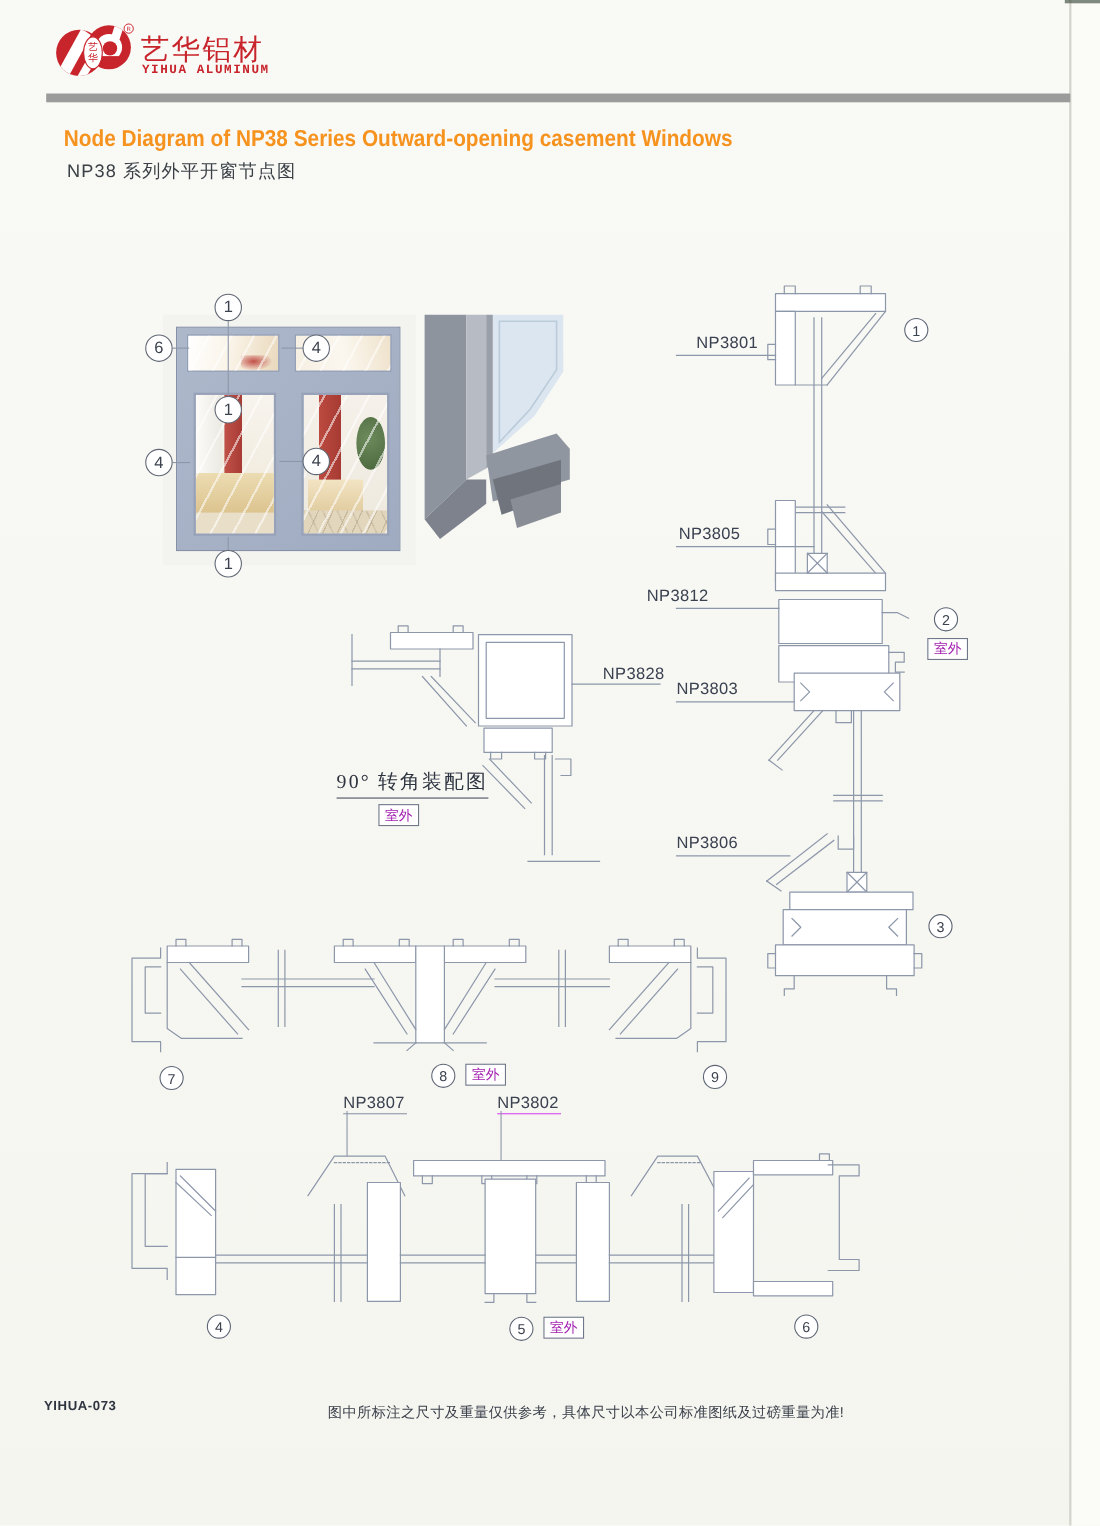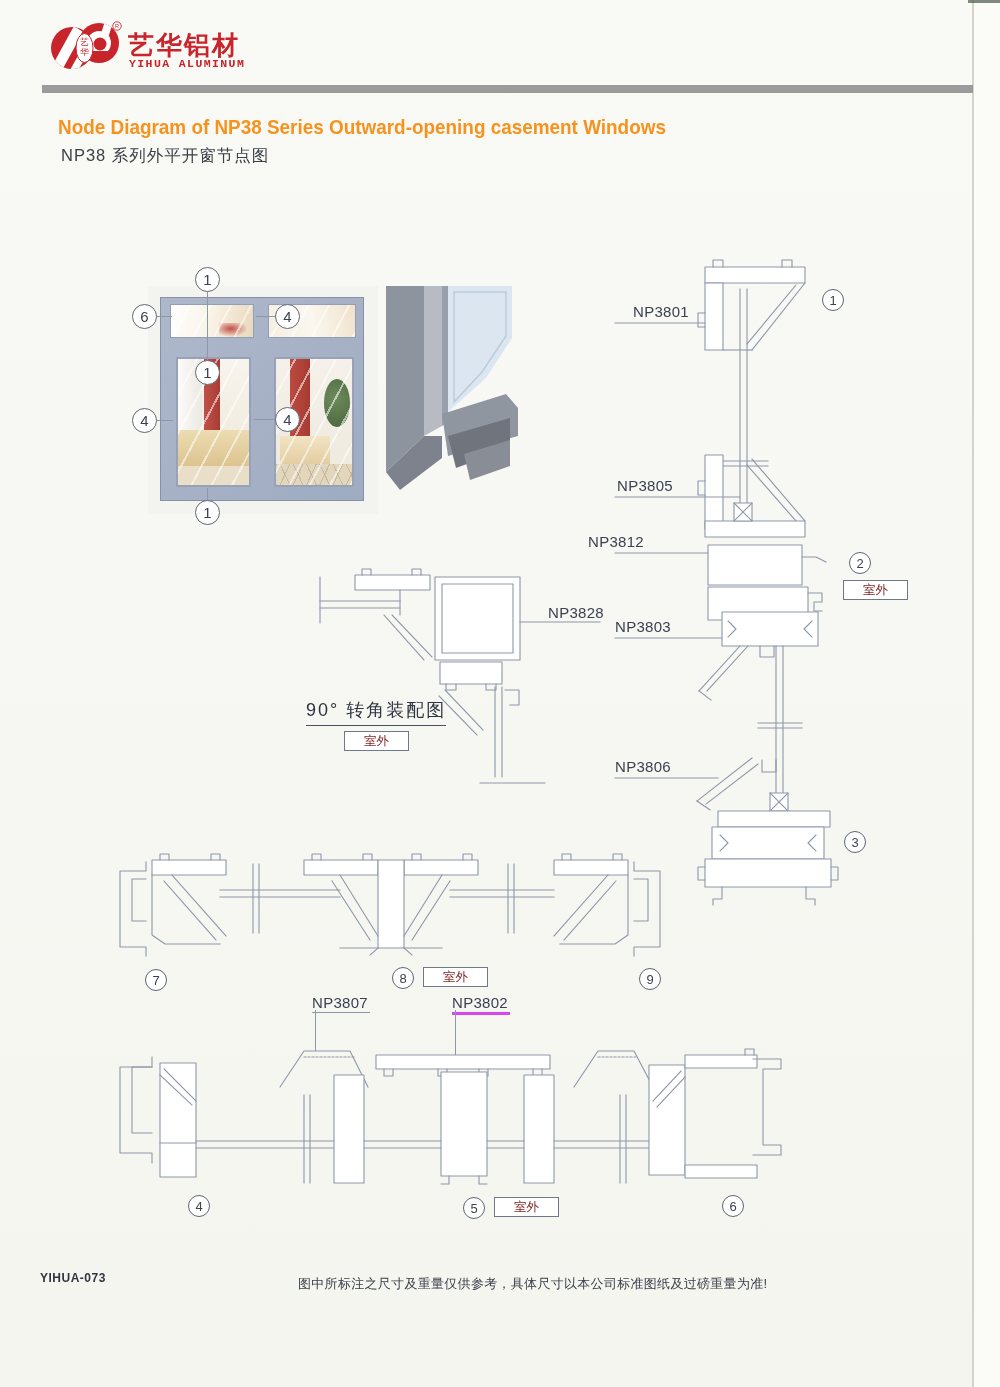--- a/index.html
+++ b/index.html
@@ -14,21 +14,21 @@
   svg .tl{stroke:var(--line-blue-gray,#8d97aa);fill:none;stroke-width:1.1;stroke-linejoin:round;stroke-linecap:square;}
   svg .tf{stroke:var(--line-blue-gray,#8d97aa);fill:#ffffff;stroke-width:1.1;stroke-linejoin:round;}
   .np-label{font-size:15px;color:#3a4150;letter-spacing:.3px;white-space:nowrap;}
   .callout{
     width:22px;height:22px;border-radius:50%;border:1.3px solid #5d6575;background:#fff;
     display:flex;align-items:center;justify-content:center;font-size:13px;color:#3c424e;box-sizing:border-box;
   }
   .callout.big{width:25px;height:25px;font-size:15px;border-color:#606774;}
   .outdoor-badge{
     border:1px solid #6f7789;background:#fff;font-size:12.5px;line-height:18px;
-    padding:0 19px;color:#7f1d1d;white-space:nowrap;
+    padding:0 5px;color:#a21caf;white-space:nowrap;
   }
   .leader-h{height:1px;background:#8d97aa;}
   .leader-v{width:1px;background:#8d97aa;}
   .pane{position:absolute;overflow:hidden;border:1px solid #939fb6;box-sizing:border-box;}
   .streaks{position:absolute;inset:0;background:repeating-linear-gradient(118deg,transparent 0 16px,rgba(255,255,255,.55) 16px 18px);}
 </style>
 </head>
 <body>
 
 <div class="abs" style="left:974px;top:0;width:26px;height:1387px;background:#fbfbf8;"></div>
@@ -56,21 +56,21 @@
       <circle cx="54" cy="24" r="6.5" fill="var(--brand-red,#c8242b)"></circle>
       <rect x="57" y="2" width="8" height="13" fill="#ffffff" transform="rotate(18 61 8)"></rect>
       <rect x="46" y="31" width="16" height="7" fill="var(--brand-red,#c8242b)"></rect>
     </g>
     <ellipse cx="38.5" cy="28" rx="8.5" ry="14.5" fill="#ffffff" stroke="var(--brand-red,#c8242b)" stroke-width="1"></ellipse>
     <text x="38.5" y="25" font-size="9" fill="var(--brand-red,#c8242b)" text-anchor="middle">艺</text>
     <text x="38.5" y="35" font-size="9" fill="var(--brand-red,#c8242b)" text-anchor="middle">华</text>
     <circle cx="71" cy="6" r="4.2" fill="#ffffff" stroke="var(--brand-red,#c8242b)" stroke-width=".9"></circle>
     <text x="71" y="8.3" font-size="5.5" fill="var(--brand-red,#c8242b)" text-anchor="middle">R</text>
   </svg>
-  <div class="abs" style="left:82px;top:8px;font-size:26px;font-weight:bold;color:var(--brand-red,#c8242b);letter-spacing:2px;text-align:center;">艺华铝材</div>
+  <div class="abs" style="left:82px;top:8px;font-size:26px;font-weight:normal;color:var(--brand-red,#c8242b);letter-spacing:2px;text-align:center;">艺华铝材</div>
   <div class="abs" style="left:83px;top:37px;font-size:11.5px;font-weight:bold;color:var(--brand-red,#c8242b);letter-spacing:1.4px;font-family:Liberation Mono, monospace;">YIHUA ALUMINUM</div>
 </div>
 
 <div class="abs" style="left:42px;top:85px;width:931px;height:8px;background:var(--divider-gray,#9b9b9b);"></div>
 
 <div class="abs" style="left:58px;top:115px;font-size:21px;font-weight:bold;color:var(--title-orange,#f6921e);
             transform:scaleX(.9);transform-origin:left top;white-space:nowrap;letter-spacing:0;">Node Diagram of NP38 Series Outward-opening casement Windows</div>
 <div class="abs" style="left:61px;top:145px;font-size:16.5px;color:#3a4046;letter-spacing:1px;white-space:nowrap;">NP38 系列外平开窗节点图</div>
 
 <div class="abs" style="left:148px;top:286px;width:230px;height:228px;background:#f3f3ef;">
@@ -252,21 +252,21 @@
   <path class="tl" d="M186,119 v6 h10 v-6"></path>
   <line class="tl" x1="145" y1="125" x2="183" y2="165"></line>
   <line class="tl" x1="139" y1="131" x2="177" y2="170"></line>
   <line class="tl" x1="195" y1="122" x2="195" y2="212"></line>
   <line class="tl" x1="202" y1="122" x2="202" y2="212"></line>
   <path class="tl" d="M205,125 h14 v15 h-9"></path>
   <line class="tl" x1="180" y1="218" x2="245" y2="218"></line>
   <line class="tl" x1="220" y1="57" x2="300" y2="57"></line>
 </svg>
 <div class="abs np-label" style="left:548px;top:604px;">NP3828</div>
-<div class="abs" style="left:306px;top:698px;font-family:Liberation Sans, sans-serif;font-size:18px;color:#2e3440;
+<div class="abs" style="left:306px;top:698px;font-family:Liberation Serif, serif;font-size:18px;color:#2e3440;
             border-bottom:1.5px solid #4a5160;padding-bottom:3px;letter-spacing:2px;">90° 转角装配图</div>
 <div class="abs outdoor-badge" style="left:344px;top:731px;">室外</div>
 
 <svg class="abs" style="left:108px;top:848px;" width="565" height="112" viewBox="0 0 565 112">
 
   <path class="tl" d="M38,14 v9 h-26 v76 h26 v9"></path>
   <path class="tl" d="M38,31 h-14 v42 h14"></path>
   <rect class="tf" x="44" y="12" width="74" height="15"></rect>
   <path class="tl" d="M52,12 v-6 h9 v6"></path>
   <path class="tl" d="M103,12 v-6 h9 v6"></path>
@@ -313,21 +313,21 @@
 <div class="abs callout" style="left:392px;top:967px;">
     <span>8</span>
   </div>
 <div class="abs outdoor-badge" style="left:423px;top:967px;">室外</div>
 <div class="abs callout" style="left:639px;top:968px;">
     <span>9</span>
   </div>
 
 <div class="abs np-label" style="left:312px;top:994px;border-bottom:1px solid #8d97aa;padding:0 2px 1px 0;">NP3807</div>
 <div class="abs leader-v" style="left:315px;top:1010px;height:41px;"></div>
-<div class="abs np-label" style="left:452px;top:994px;border-bottom:3px solid #d946ef;padding:0 2px 1px 0;">NP3802</div>
+<div class="abs np-label" style="left:452px;top:994px;border-bottom:1px solid #d946ef;padding:0 2px 1px 0;">NP3802</div>
 <div class="abs leader-v" style="left:455px;top:1010px;height:45px;"></div>
 
 <svg class="abs" style="left:108px;top:1035px;" width="695" height="152" viewBox="0 0 695 152">
 
   <path class="tl" d="M44,22 v10 h-32 v86 h32 v10"></path>
   <path class="tl" d="M44,32 h-20 v66 h20"></path>
   <rect class="tf" x="52" y="28" width="36" height="114"></rect>
   <line class="tl" x1="56" y1="34" x2="88" y2="66"></line>
   <line class="tl" x1="52" y1="40" x2="84" y2="70"></line>
   <line class="tl" x1="52" y1="108" x2="88" y2="108"></line>

